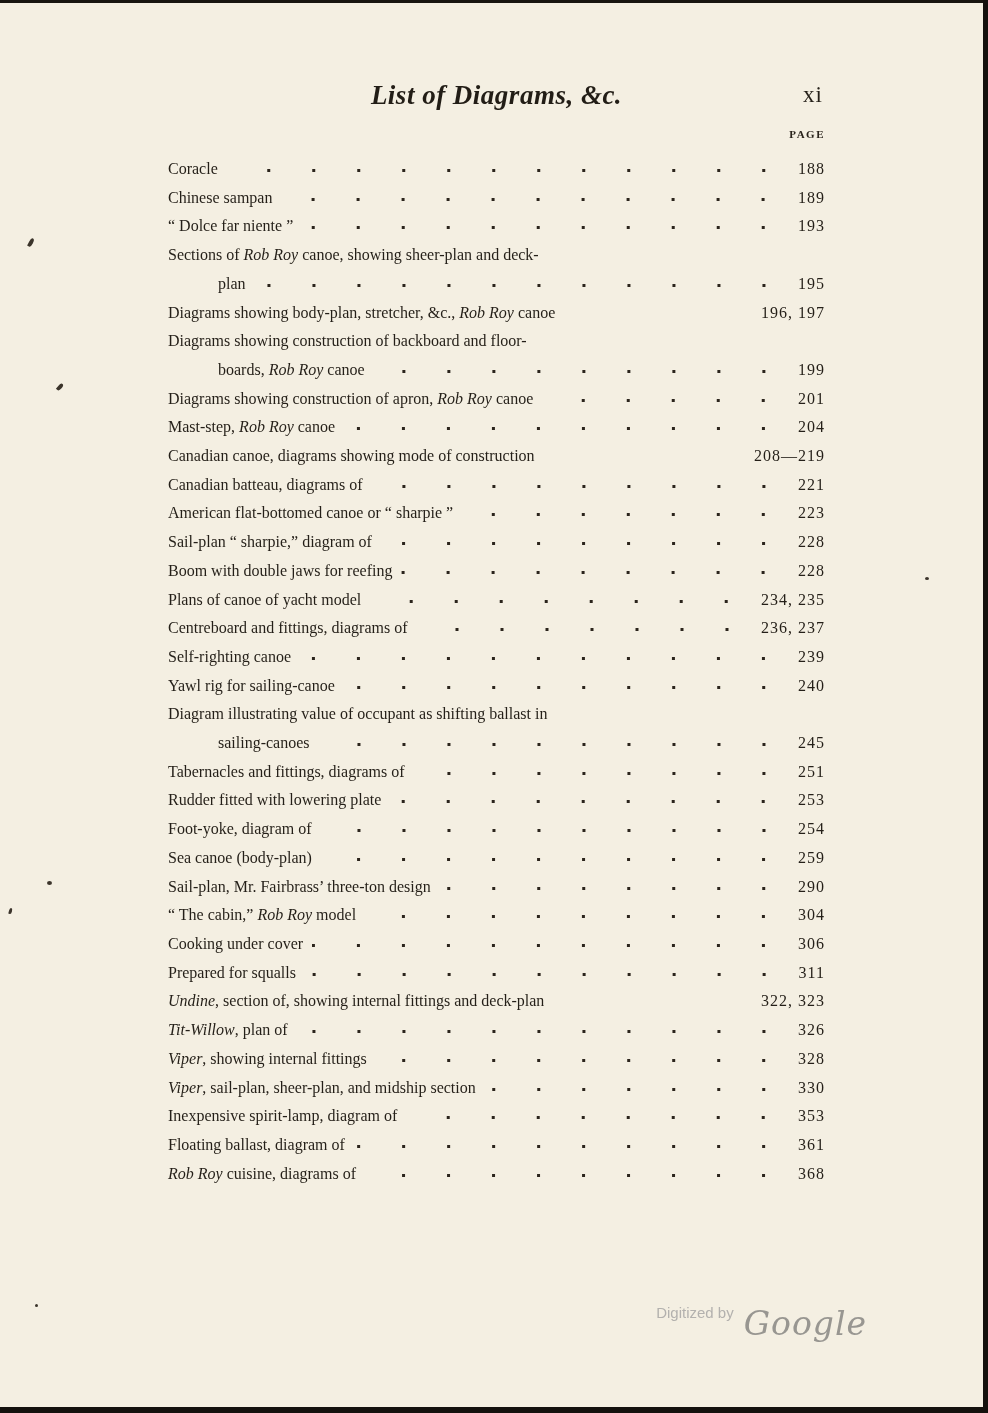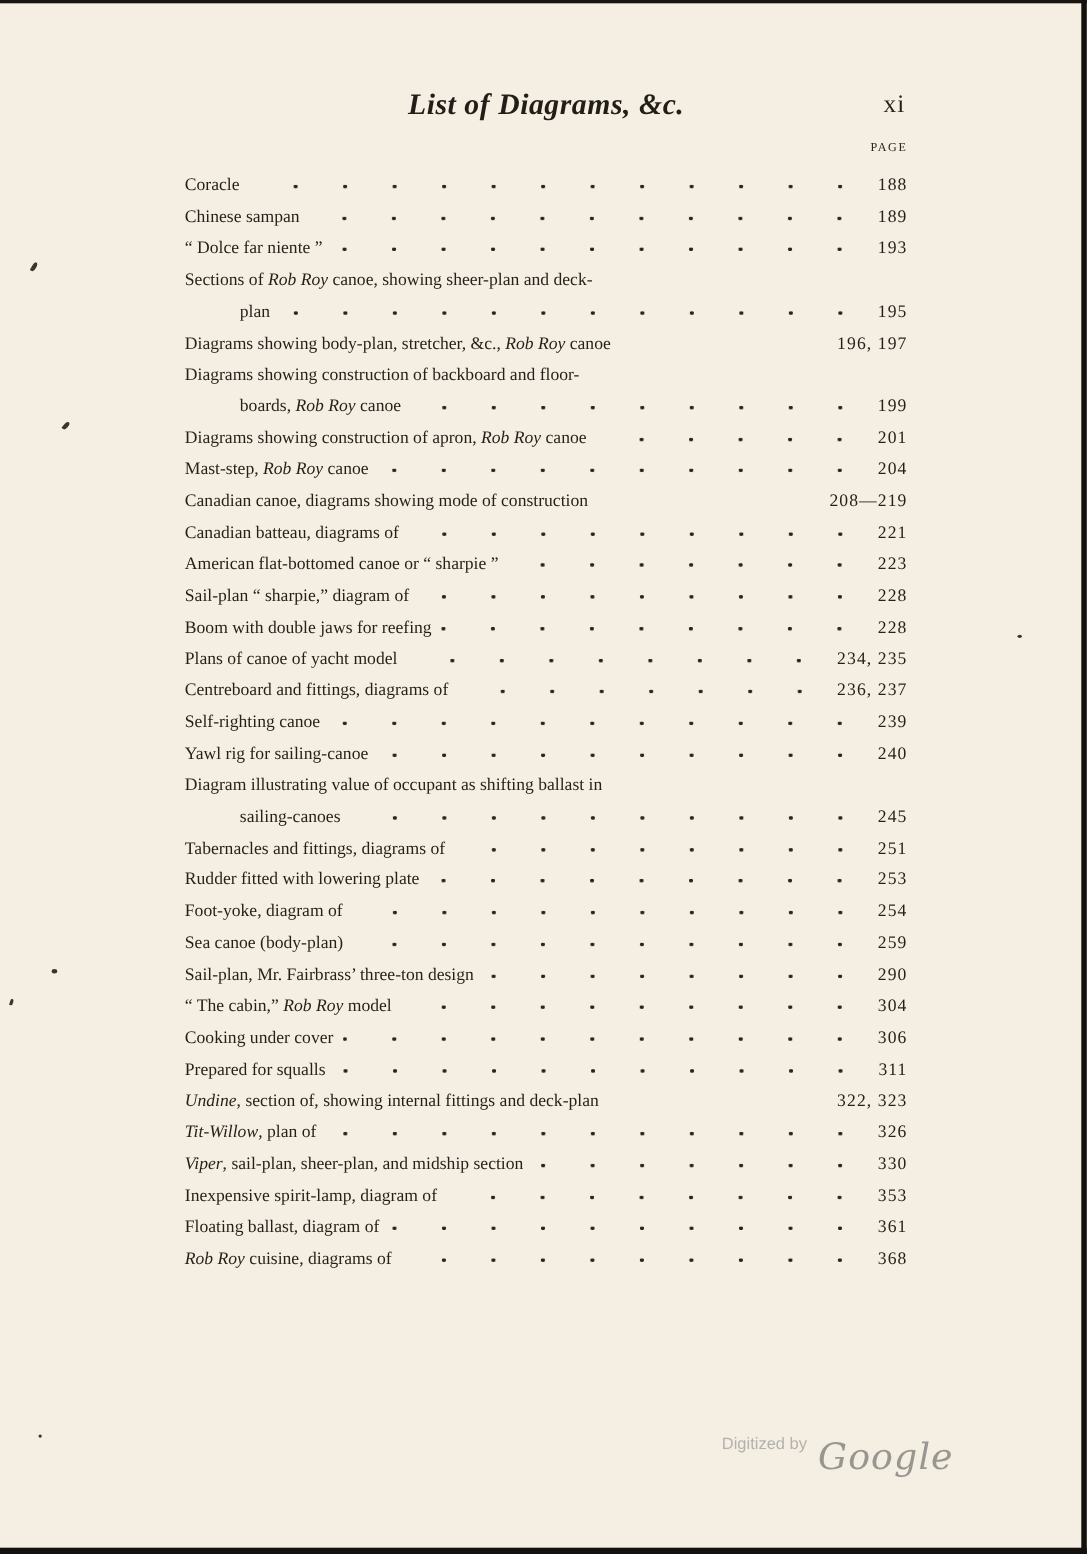--- a/index.html
+++ b/index.html
@@ -50,21 +50,21 @@
     position: absolute;
     right: 2px;
     top: 2px;
     font-size: 23px;
     letter-spacing: 1px;
   }
 
   .col-label {
     text-align: right;
     font-size: 11px;
-    font-weight: 400;
+    font-weight: 700;
     letter-spacing: 1.5px;
     margin-top: 10px;
     color: #2a241c;
   }
 
   .entries {
     margin-top: 15px;
     font-size: 16px;
     line-height: 28.7px;
   }
@@ -273,20 +273,25 @@
       <div class="line">
         <span class="entry-text"><span class="it">Undine</span><span>, section of, showing internal fittings and deck-plan</span></span>
         <span class="pg pushed">322, 323</span>
       </div>
       <div class="line">
         <span class="entry-text"><span class="it">Tit-Willow</span><span>, plan of</span></span>
         <span class="leader"></span>
         <span class="pg">326</span>
       </div>
       <div class="line">
+        <span class="entry-text"><span class="it">Viper</span><span>, showing internal fittings</span></span>
+        <span class="leader"></span>
+        <span class="pg">328</span>
+      </div>
+      <div class="line">
         <span class="entry-text"><span class="it">Viper</span><span>, sail-plan, sheer-plan, and midship section</span></span>
         <span class="leader"></span>
         <span class="pg">330</span>
       </div>
       <div class="line">
         <span class="entry-text"><span>Inexpensive spirit-lamp, diagram of</span></span>
         <span class="leader"></span>
         <span class="pg">353</span>
       </div>
       <div class="line">

